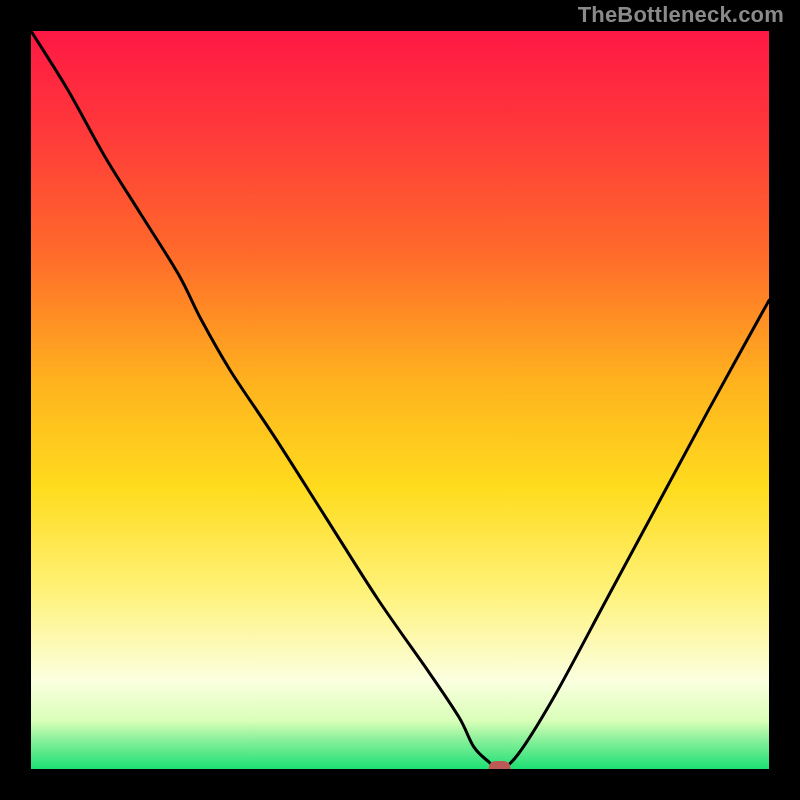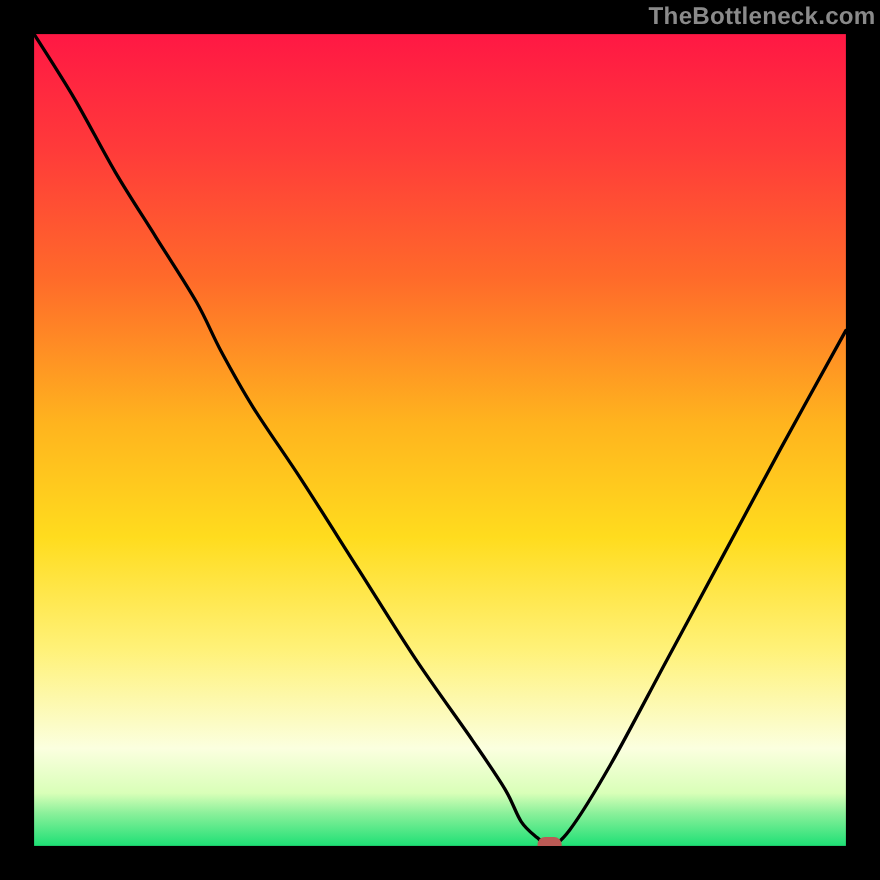--- a/index.html
+++ b/index.html
@@ -12,21 +12,21 @@
   }
   .frame {
     position: relative;
     width: 800px;
     height: 800px;
     background: #000;
   }
   .attribution {
     position: absolute;
     top: 2px;
-    right: 4px;
+    right: 16px;
     font-family: Arial, Helvetica, sans-serif;
     font-size: 22px;
     font-weight: 600;
     color: #8a8a8a;
     letter-spacing: 0.2px;
   }
   .plot {
     position: absolute;
     left: 31px;
     top: 31px;

